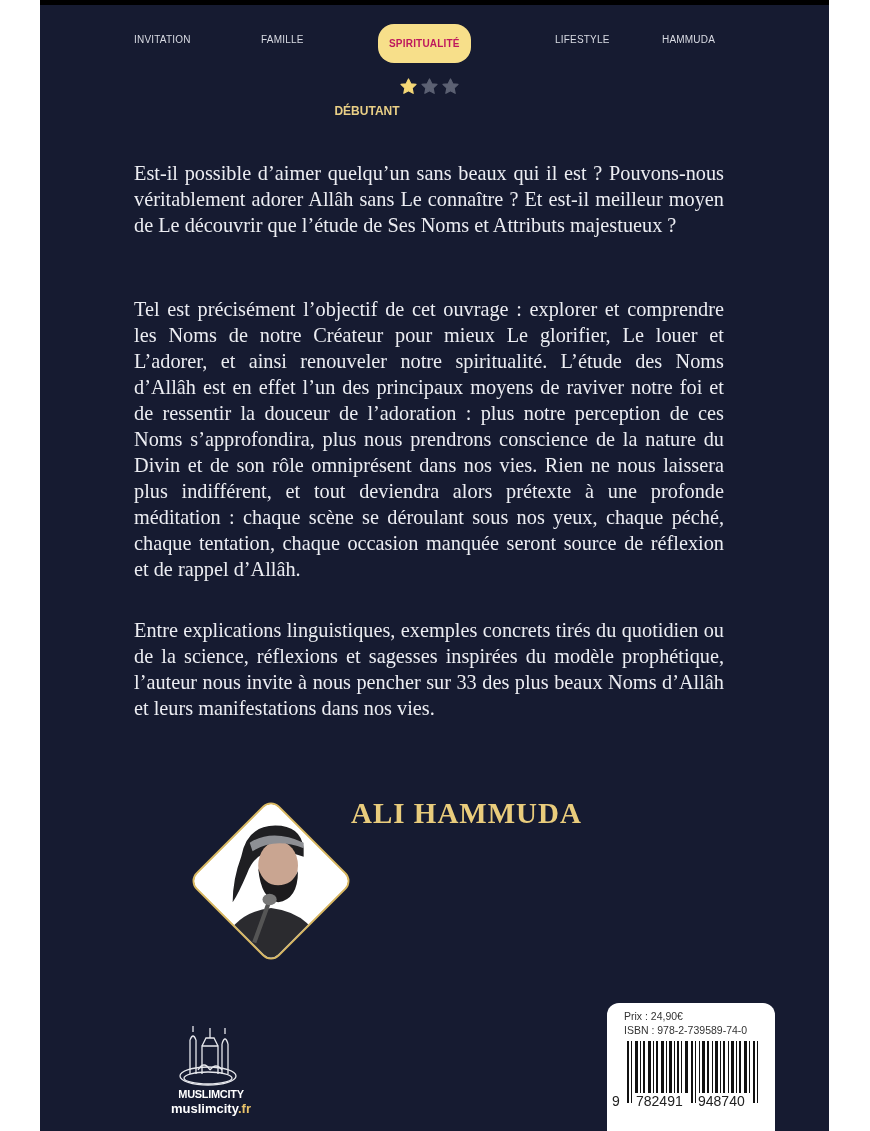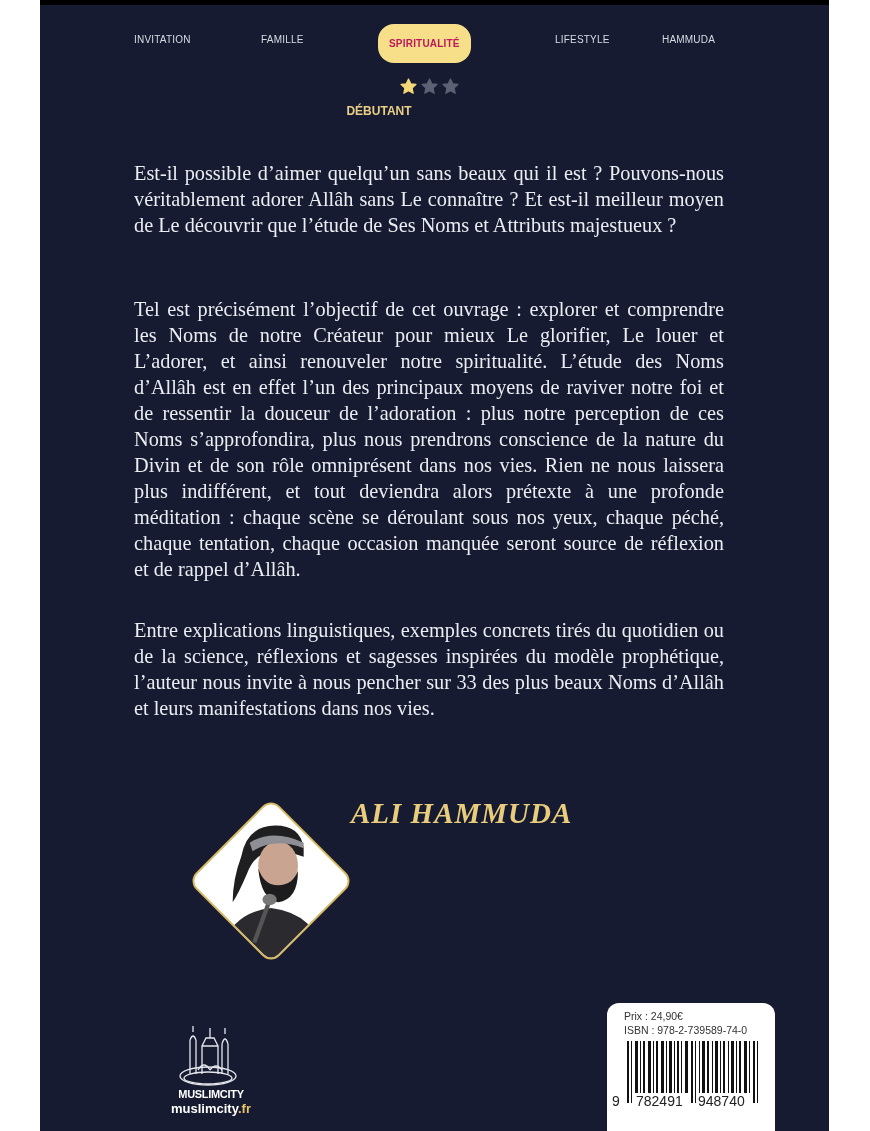--- a/index.html
+++ b/index.html
@@ -4,26 +4,26 @@
 <style>
   html,body{margin:0;padding:0;background:#ffffff;}
   body{width:870px;height:1131px;position:relative;overflow:hidden;}
   .panel{position:absolute;left:40px;top:0;width:789px;height:1131px;background:#161b31;}
   .topbar{position:absolute;left:0;top:0;width:789px;height:5px;background:#000;}
   .nav{position:absolute;top:24px;left:0;width:789px;height:32px;}
   .nav-item{position:absolute;top:0;height:31px;line-height:31px;font-family:"Liberation Sans",sans-serif;font-size:10px;color:#d9dbe3;letter-spacing:0.2px;white-space:nowrap;}
   .nav-item.active{background:#f7df8a;color:#be185d;font-weight:bold;border-radius:16px;padding:4px 11px;}
   .stars{position:absolute;top:77px;left:359px;width:70px;height:20px;display:flex;gap:2px;}
   .star{width:19px;height:19px;}
-  .level{position:absolute;top:104px;left:16px;width:646px;text-align:center;font-family:"Liberation Sans",sans-serif;font-weight:bold;font-size:12px;color:#e9cf86;}
+  .level{position:absolute;top:104px;left:4px;width:646px;text-align:center;font-family:"Liberation Sans",sans-serif;font-weight:bold;font-size:12px;color:#e9cf86;}
   .body-text{position:absolute;left:94px;width:590px;font-family:"Liberation Serif",serif;font-size:20.3px;line-height:26px;color:#ecedf2;text-align:justify;hyphens:manual;}
   .p1{top:160px;}
   .p2{top:296px;}
   .p3{top:617px;}
-  .author-name{position:absolute;left:311px;top:797px;font-family:"Liberation Serif",serif;font-weight:bold;font-size:29px;letter-spacing:1px;color:#e9cc7c;font-style:italic;}
+  .author-name{position:absolute;left:311px;top:797px;font-family:"Liberation Serif",serif;font-weight:bold;font-size:29px;letter-spacing:1px;color:#e9cc7c;}
   .author-bio{position:absolute;left:311px;top:840px;width:340px;font-family:"DejaVu Sans",sans-serif;font-size:14.4px;line-height:20.5px;color:#e3e4ea;text-align:justify;}
   .diamond-wrap{position:absolute;left:149px;top:829px;width:162px;height:162px;}
   .diamond{position:absolute;left:23px;top:-7px;width:114px;height:114px;transform:rotate(45deg);border:2.5px solid #d9b862;border-radius:12px;background:#ffffff;overflow:hidden;}
   .logo{position:absolute;left:118px;top:1016px;width:100px;height:110px;}
   .logo-brand{position:absolute;left:126px;top:1088px;width:90px;text-align:center;font-family:"Liberation Sans",sans-serif;font-weight:bold;font-size:11px;color:#ffffff;letter-spacing:-0.3px;}
   .logo-url{position:absolute;left:126px;top:1101px;width:90px;text-align:center;font-family:"Liberation Sans",sans-serif;font-weight:bold;font-size:13px;color:#ffffff;}
   .logo-url .tld{color:#e9c36a;}
   .barcode-card{position:absolute;left:567px;top:1003px;width:168px;height:140px;background:#ffffff;border-radius:12px 12px 0 0;}
   .bc-line{position:absolute;left:17px;font-family:"Liberation Sans",sans-serif;font-size:10.5px;color:#333;white-space:nowrap;}
   .bc-price{top:7px;}

